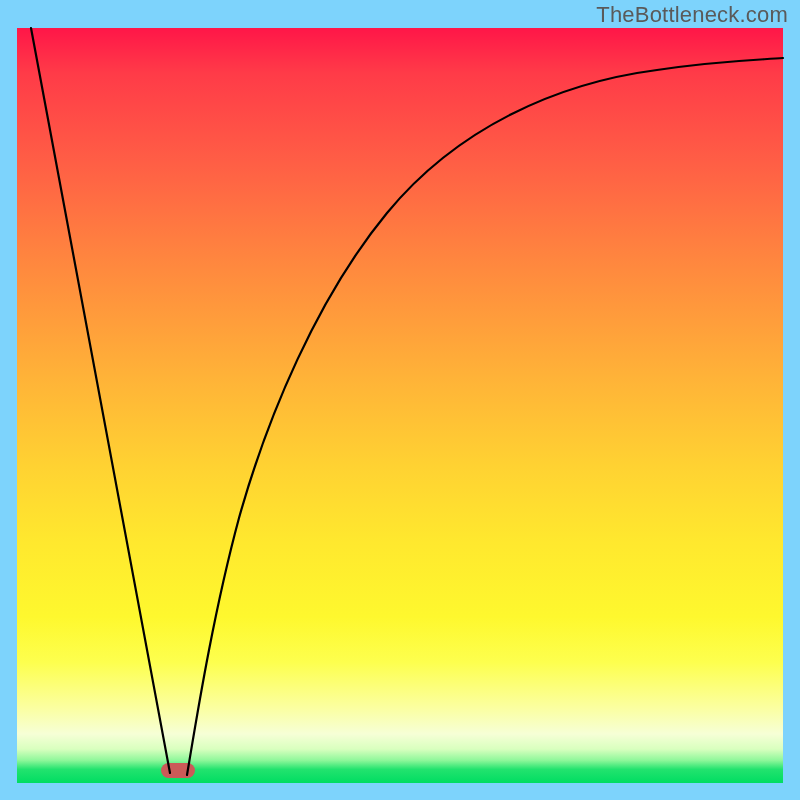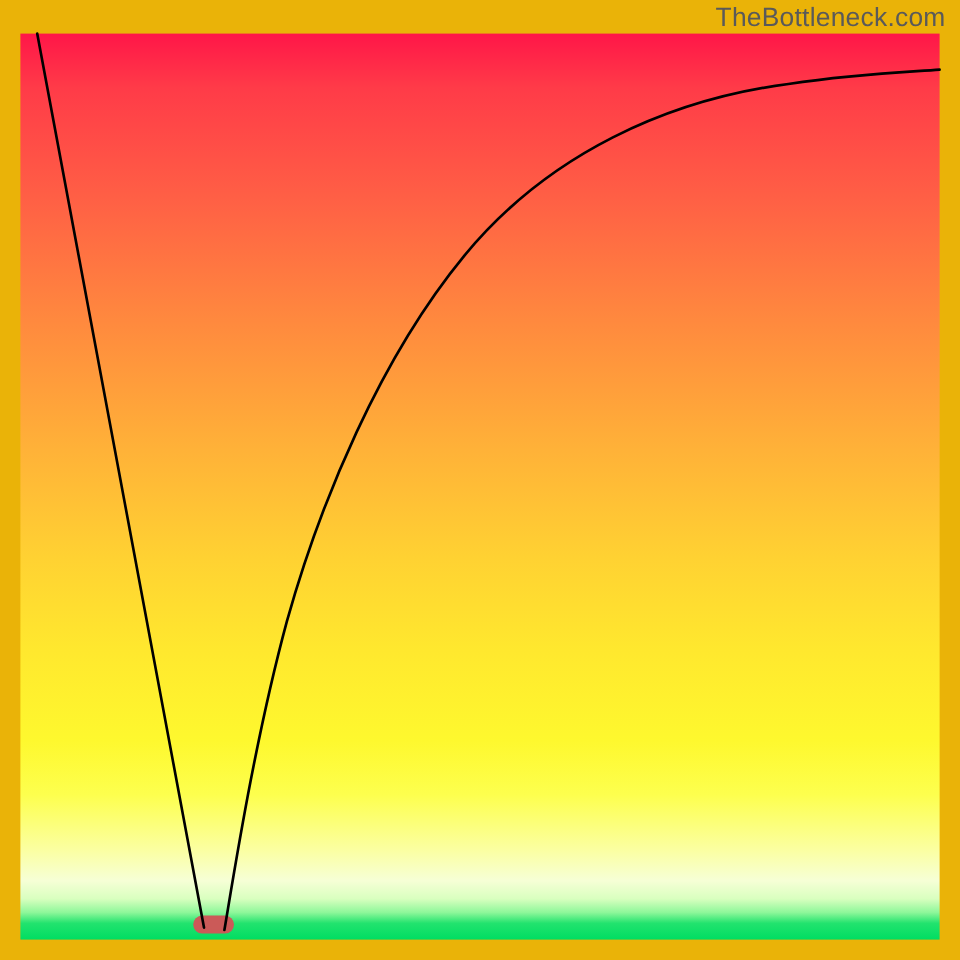--- a/index.html
+++ b/index.html
@@ -10,21 +10,21 @@
     background: #000;
     font-family: Arial, Helvetica, sans-serif;
     overflow: hidden;
   }
   .frame {
     position: absolute;
     left: 0;
     top: 0;
     width: 800px;
     height: 800px;
-    background: #eab308;
+    background: #7dd3fc;
   }
   .watermark {
     position: absolute;
     top: 2px;
     right: 12px;
     color: #5a5a5a;
     font-size: 22px;
     font-weight: 500;
     letter-spacing: 0.2px;
     user-select: none;

